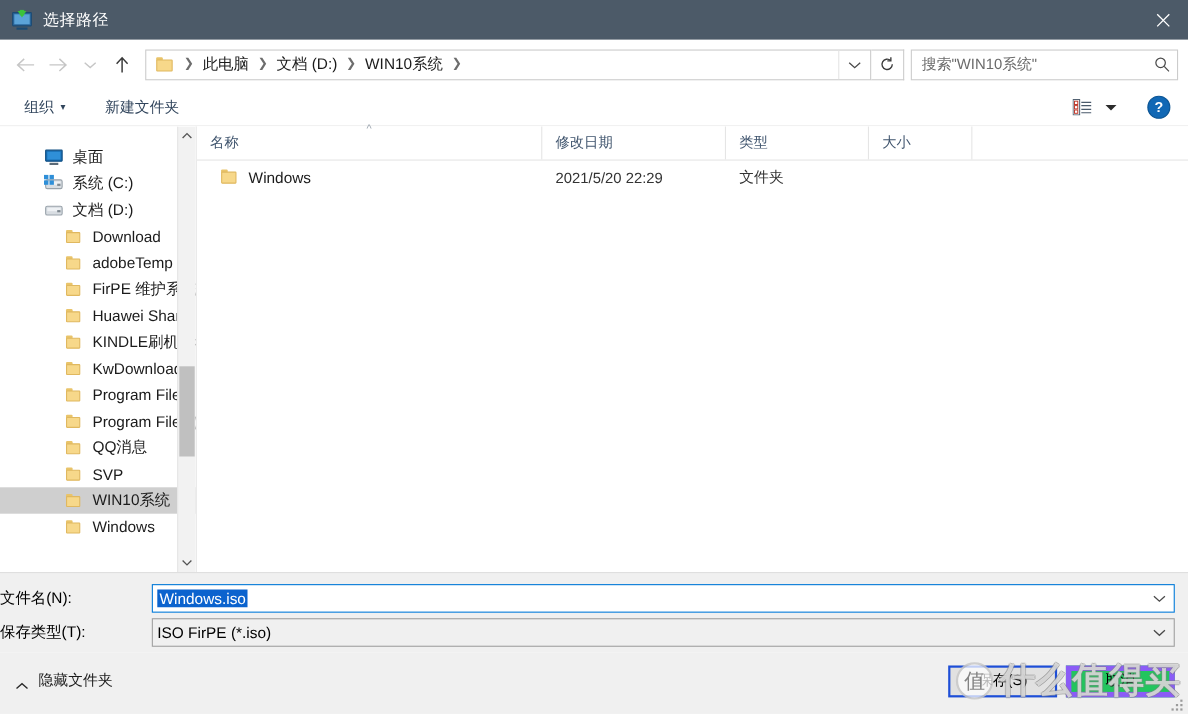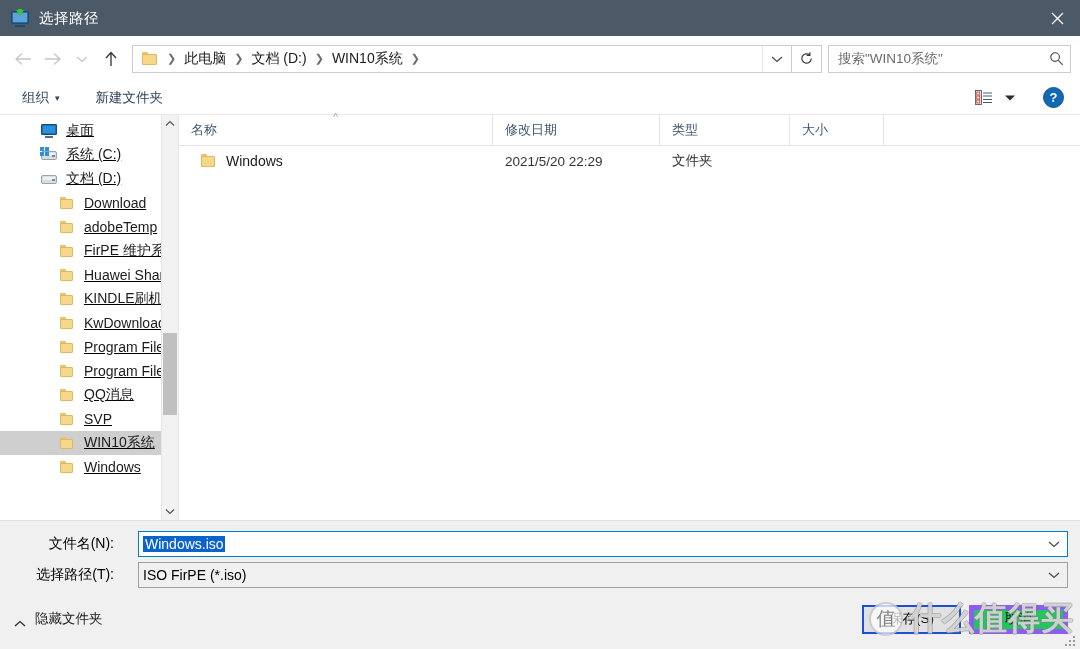--- a/index.html
+++ b/index.html
@@ -263,23 +263,22 @@
   .sidebar {
     width: 178px;
     flex: 0 0 178px;
     position: relative;
     background: #ffffff;
     overflow: hidden;
     border-right: 1px solid #e8e8e8;
   }
   .tree {
     position: absolute;
-    top: 4px; left: 0;
+    top: 16px; left: 0;
     width: 178px;
-    text-decoration: underline;
   }
   .tree-item {
     height: 24px;
     display: flex;
     align-items: center;
     white-space: nowrap;
     font-size: 14px;
     color: #1b1b1b;
     padding-left: 0;
     overflow: hidden;
@@ -455,22 +454,22 @@
   .formrow {
     display: flex;
     align-items: center;
     height: 26px;
     margin-bottom: 5px;
     padding-right: 12px;
   }
   .formlabel {
     width: 138px;
     flex: 0 0 138px;
-    text-align: right;
-    padding-right: 24px;
+    text-align: left;
+    padding-right: 0;
     box-sizing: border-box;
     font-size: 14px;
     color: #000000;
     white-space: nowrap;
   }
   .combo {
     flex: 1 1 auto;
     height: 26px;
     border: 1px solid #a0a0a0;
     background: #ffffff;
@@ -875,21 +874,21 @@
           <span class="sel">Windows.iso</span>
         </div>
         <div class="combo-arrow">
           <svg width="12" height="8" viewBox="0 0 12 8">
             <path d="M1,2 L6,6.5 L11,2" stroke="#4a4a4a" stroke-width="1.2" fill="none"></path>
           </svg>
         </div>
       </div>
     </div>
     <div class="formrow">
-      <div class="formlabel">选择路径(T):</div>
+      <div class="formlabel">保存类型(T):</div>
       <div class="combo readonlybg">
         <div class="combo-value">ISO FirPE (*.iso)</div>
         <div class="combo-arrow">
           <svg width="12" height="8" viewBox="0 0 12 8">
             <path d="M1,2 L6,6.5 L11,2" stroke="#4a4a4a" stroke-width="1.2" fill="none"></path>
           </svg>
         </div>
       </div>
     </div>
   </div>

